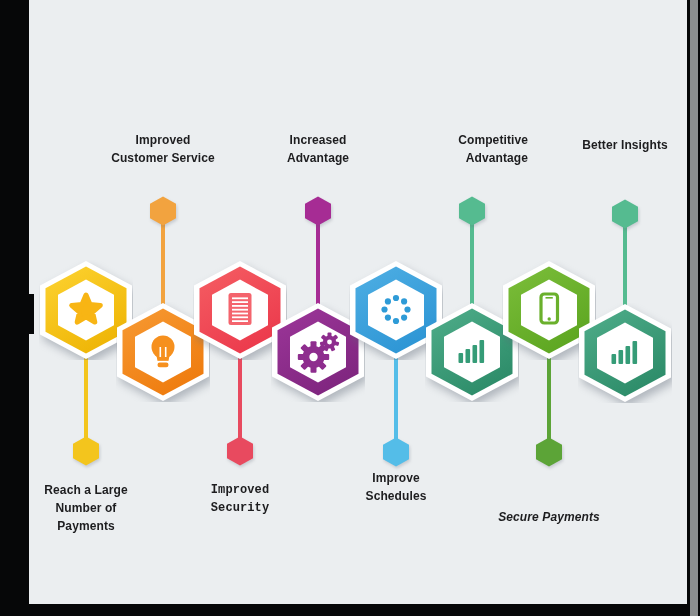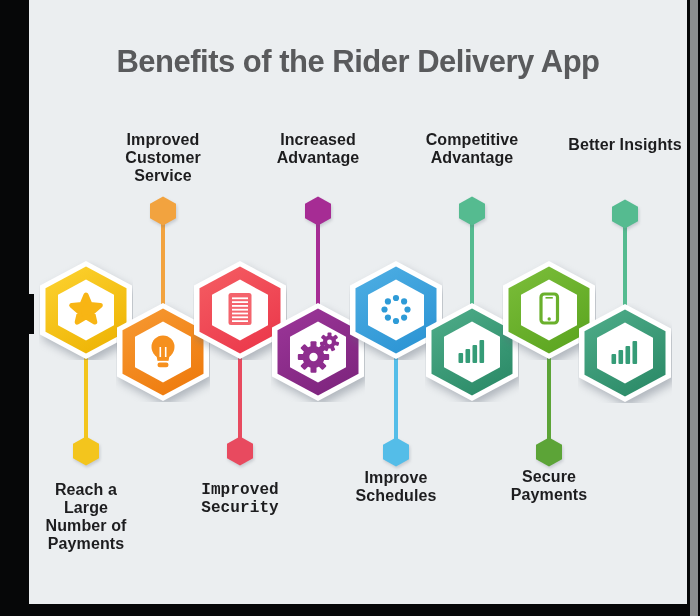--- a/index.html
+++ b/index.html
@@ -19,28 +19,27 @@
     font-size:31px;font-weight:800;letter-spacing:-0.5px;color:#595A5C;z-index:5;
   }
   .stem{position:absolute;width:3.5px;z-index:1;}
   .mini-hex{position:absolute;width:28px;height:30px;z-index:2;
     filter:drop-shadow(1px 2px 1.5px rgba(90,100,115,.25));}
   .big-hex{position:absolute;width:94px;height:100px;}
   .big-hex svg{display:block;}
   .outer-hex{filter:drop-shadow(3px 5px 4px rgba(95,105,120,.42));}
   .label{
     position:absolute;text-align:center;z-index:3;
-    font-size:16px;font-weight:700;line-height:18px;letter-spacing:.1px;color:#1D1D1F;
+    font-size:12px;font-weight:700;line-height:18px;letter-spacing:.1px;color:#1D1D1F;
   }
 </style>
 </head>
 <body>
 
 <div id="stage">
-  <div id="title">Benefits of the Rider Delivery App</div>
   <div id="items">
       <div class="stem" style="left: 84.25px; top: 310px; height: 141px; background: rgb(243, 197, 29);"></div>
       <div class="mini-hex" style="left: 72px; top: 436px;"><svg width="28" height="30" viewBox="0 0 28 30">
           <polygon points="14,0.5 27,7.75 27,22.25 14,29.5 1,22.25 1,7.75" fill="#F3C51D"></polygon>
         </svg></div>
       <div class="big-hex" style="left: 39px; top: 260px; z-index: 10;">
         <svg width="94" height="100" viewBox="0 0 94 100">
           <defs>
             <linearGradient id="grad0" x1="0" y1="0" x2="0.55" y2="1">
               <stop offset="0" stop-color="#FDD331"></stop>
@@ -199,21 +198,21 @@
           <g>
             <g fill="#359C77">
               <rect x="33.5" y="51" width="4.6" height="10" rx="1"></rect>
               <rect x="40.5" y="47" width="4.6" height="14" rx="1"></rect>
               <rect x="47.5" y="43" width="4.6" height="18" rx="1"></rect>
               <rect x="54.5" y="38" width="4.6" height="23" rx="1"></rect>
             </g>
           </g>
         </svg>
       </div>
-      <div class="label" style="left: 416px; top: 131px; width: 112px;">Competitive Advantage</div>
+      <div class="label" style="left: 416px; top: 131px; width: 112px; text-align: right;">Competitive Advantage</div>
       <div class="stem" style="left: 547.25px; top: 310px; height: 142px; background: rgb(92, 164, 55);"></div>
       <div class="mini-hex" style="left: 535px; top: 437px;"><svg width="28" height="30" viewBox="0 0 28 30">
           <polygon points="14,0.5 27,7.75 27,22.25 14,29.5 1,22.25 1,7.75" fill="#5CA437"></polygon>
         </svg></div>
       <div class="big-hex" style="left: 502px; top: 260px; z-index: 16;">
         <svg width="94" height="100" viewBox="0 0 94 100">
           <defs>
             <linearGradient id="grad6" x1="0" y1="0" x2="0.55" y2="1">
               <stop offset="0" stop-color="#7CBE3A"></stop>
               <stop offset="1" stop-color="#5EA722"></stop>
@@ -222,21 +221,21 @@
           <polygon class="outer-hex" points="47,1 93,25.5 93,74.5 47,99 1,74.5 1,25.5" fill="#FFFFFF"></polygon>
           <polygon points="47,6.5 87.5,28.25 87.5,71.75 47,93.5 6.5,71.75 6.5,28.25" fill="url(#grad6)"></polygon>
           <polygon points="47,19.5 75,34.75 75,65.25 47,80.5 19,65.25 19,34.75" fill="#FFFFFF"></polygon>
           <g>
             <rect x="39" y="34" width="16.5" height="29" rx="3.2" fill="#fff" stroke="#6AB02C" stroke-width="3.2"></rect>
             <line x1="43.5" y1="37.8" x2="50.8" y2="37.8" stroke="#6AB02C" stroke-width="1.6"></line>
             <circle cx="47.2" cy="59" r="1.7" fill="#6AB02C"></circle>
           </g>
         </svg>
       </div>
-      <div class="label" style="left: 497px; top: 468px; width: 104px;">Secure Payments</div>
+      <div class="label" style="left: 497px; top: 508px; width: 104px; font-style: italic;">Secure Payments</div>
       <div class="stem" style="left: 623.25px; top: 214px; height: 139px; background: rgb(85, 187, 144);"></div>
       <div class="mini-hex" style="left: 611px; top: 199px;"><svg width="28" height="30" viewBox="0 0 28 30">
           <polygon points="14,0.5 27,7.75 27,22.25 14,29.5 1,22.25 1,7.75" fill="#55BB90"></polygon>
         </svg></div>
       <div class="big-hex" style="left: 578px; top: 303px; z-index: 17;">
         <svg width="94" height="100" viewBox="0 0 94 100">
           <defs>
             <linearGradient id="grad7" x1="0" y1="0" x2="0.55" y2="1">
               <stop offset="0" stop-color="#4FAD8A"></stop>
               <stop offset="1" stop-color="#2E8D6A"></stop>

